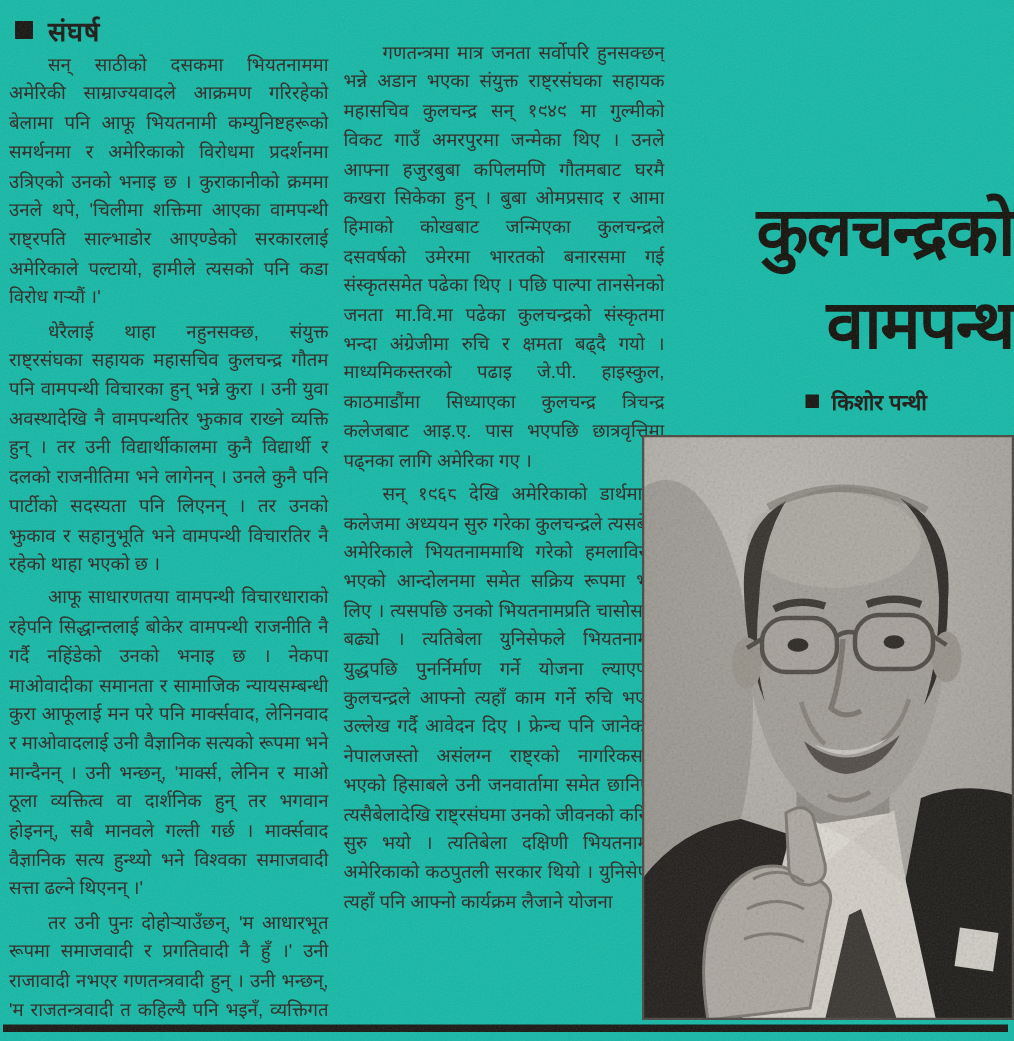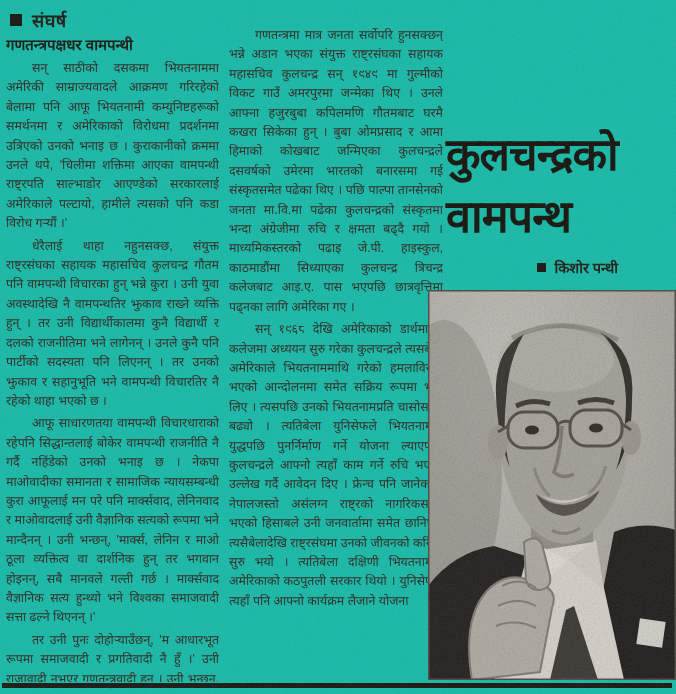--- a/index.html
+++ b/index.html
@@ -19,21 +19,21 @@
   .col p{margin:0 0 3px 0;font-size:12.4px;line-height:19.4px;text-indent:26px;color:#2b2822;}
   .col p.noindent{text-indent:0;}
   .col-left{left:6px;top:34px;width:213px;height:648px;}
   .col-mid{left:229px;top:26px;width:214px;height:656px;}
   .subhead{font-size:15px;font-weight:bold;margin:0 0 5px 0;color:#17150f;text-align:left;}
   .col-mid .subhead{margin:5px 0 5px 0;}
   
   .headline{
     position:absolute;left:446px;top:124px;width:230px;
     font-size:45px;line-height:62px;font-weight:bold;letter-spacing:-1px;
-    color:#111009;text-align:left;white-space:nowrap;
+    color:#111009;text-align:right;white-space:nowrap;
   }
   .byline{
     position:absolute;left:446px;top:257px;width:230px;
     text-align:right;padding-right:0;box-sizing:border-box;
     font-size:14.5px;font-weight:bold;color:#1c1914;
   }
   .byline .inner{display:inline-flex;align-items:center;gap:8px;margin-right:58px;padding-left:13px;}
   .byline .sq{width:9px;height:9px;background:#15130f;display:inline-block;}
   
   .photo{position:absolute;left:428px;top:290px;width:248px;height:390px;}
@@ -46,21 +46,20 @@
 <body>
 
 <div class="page">
 
   <div class="kicker">
     <span class="sq"></span>
     <span class="lbl">संघर्ष</span>
   </div>
 
   <div class="col col-left">
-    <h2 class="subhead">गणतन्त्रपक्षधर वामपन्थी</h2>
     <p>सन् साठीको दसकमा भियतनाममा अमेरिकी साम्राज्यवादले आक्रमण गरिरहेको बेलामा पनि आफू भियतनामी कम्युनिष्टहरूको समर्थनमा र अमेरिकाको विरोधमा प्रदर्शनमा उत्रिएको उनको भनाइ छ । कुराकानीको क्रममा उनले थपे, 'चिलीमा शक्तिमा आएका वामपन्थी राष्ट्रपति साल्भाडोर आएण्डेको सरकारलाई अमेरिकाले पल्टायो, हामीले त्यसको पनि कडा विरोध गर्‍यौं ।'</p>
     <p>धेरैलाई थाहा नहुनसक्छ, संयुक्त राष्ट्रसंघका सहायक महासचिव कुलचन्द्र गौतम पनि वामपन्थी विचारका हुन् भन्ने कुरा । उनी युवा अवस्थादेखि नै वामपन्थतिर झुकाव राख्ने व्यक्ति हुन् । तर उनी विद्यार्थीकालमा कुनै विद्यार्थी र दलको राजनीतिमा भने लागेनन् । उनले कुनै पनि पार्टीको सदस्यता पनि लिएनन् । तर उनको झुकाव र सहानुभूति भने वामपन्थी विचारतिर नै रहेको थाहा भएको छ ।</p>
     <p>आफू साधारणतया वामपन्थी विचारधाराको रहेपनि सिद्धान्तलाई बोकेर वामपन्थी राजनीति नै गर्दै नहिंडेको उनको भनाइ छ । नेकपा माओवादीका समानता र सामाजिक न्यायसम्बन्धी कुरा आफूलाई मन परे पनि मार्क्सवाद, लेनिनवाद र माओवादलाई उनी वैज्ञानिक सत्यको रूपमा भने मान्दैनन् । उनी भन्छन्, 'मार्क्स, लेनिन र माओ ठूला व्यक्तित्व वा दार्शनिक हुन् तर भगवान होइनन्, सबै मानवले गल्ती गर्छ । मार्क्सवाद वैज्ञानिक सत्य हुन्थ्यो भने विश्वका समाजवादी सत्ता ढल्ने थिएनन् ।'</p>
     <p>तर उनी पुनः दोहोर्‍याउँछन्, 'म आधारभूत रूपमा समाजवादी र प्रगतिवादी नै हुँ ।' उनी राजावादी नभएर गणतन्त्रवादी हुन् । उनी भन्छन्, 'म राजतन्त्रवादी त कहिल्यै पनि भइनँ, व्यक्तिगत रूपमा म गणतन्त्रवादी नै हुँ ।' एउटा बौद्धिक व्यक्तित्व र चिन्तकको हिसाबले आफू अहिलेको जमानामा गणतन्त्र नै राम्रो पद्धति हो भन्ने</p>
   </div>
 
   <div class="col col-mid">
     <p>गणतन्त्रमा मात्र जनता सर्वोपरि हुनसक्छन् भन्ने अडान भएका संयुक्त राष्ट्रसंघका सहायक महासचिव कुलचन्द्र सन् १९४९ मा गुल्मीको विकट गाउँ अमरपुरमा जन्मेका थिए । उनले आफ्ना हजुरबुबा कपिलमणि गौतमबाट घरमै कखरा सिकेका हुन् । बुबा ओमप्रसाद र आमा हिमाको कोखबाट जन्मिएका कुलचन्द्रले दसवर्षको उमेरमा भारतको बनारसमा गई संस्कृतसमेत पढेका थिए । पछि पाल्पा तानसेनको जनता मा.वि.मा पढेका कुलचन्द्रको संस्कृतमा भन्दा अंग्रेजीमा रुचि र क्षमता बढ्दै गयो । माध्यमिकस्तरको पढाइ जे.पी. हाइस्कुल, काठमाडौंमा सिध्याएका कुलचन्द्र त्रिचन्द्र कलेजबाट आइ.ए. पास भएपछि छात्रवृत्तिमा पढ्नका लागि अमेरिका गए ।</p>
     <p>सन् १९६८ देखि अमेरिकाको डार्थमाउथ कलेजमा अध्ययन सुरु गरेका कुलचन्द्रले त्यसबेला अमेरिकाले भियतनाममाथि गरेको हमलाविरुद्ध भएको आन्दोलनमा समेत सक्रिय रूपमा भाग लिए । त्यसपछि उनको भियतनामप्रति चासोसमेत बढ्यो । त्यतिबेला युनिसेफले भियतनाममा युद्धपछि पुनर्निर्माण गर्ने योजना ल्याएपछि कुलचन्द्रले आफ्नो त्यहाँ काम गर्ने रुचि भएको उल्लेख गर्दै आवेदन दिए । फ्रेन्च पनि जानेको र नेपालजस्तो असंलग्न राष्ट्रको नागरिकसमेत भएको हिसाबले उनी जनवार्तामा समेत छानिए । त्यसैबेलादेखि राष्ट्रसंघमा उनको जीवनको करियर सुरु भयो । त्यतिबेला दक्षिणी भियतनाममा अमेरिकाको कठपुतली सरकार थियो । युनिसेफले त्यहाँ पनि आफ्नो कार्यक्रम लैजाने योजना</p>
   </div>

